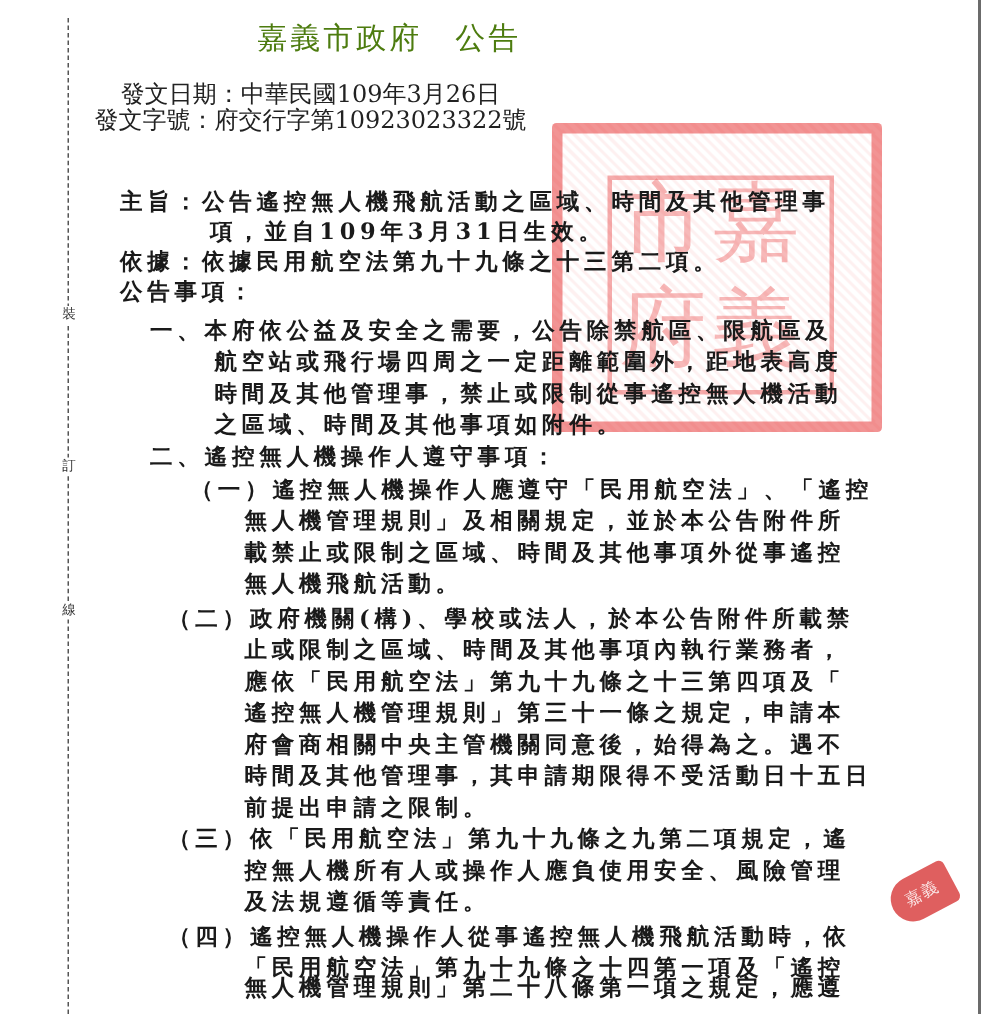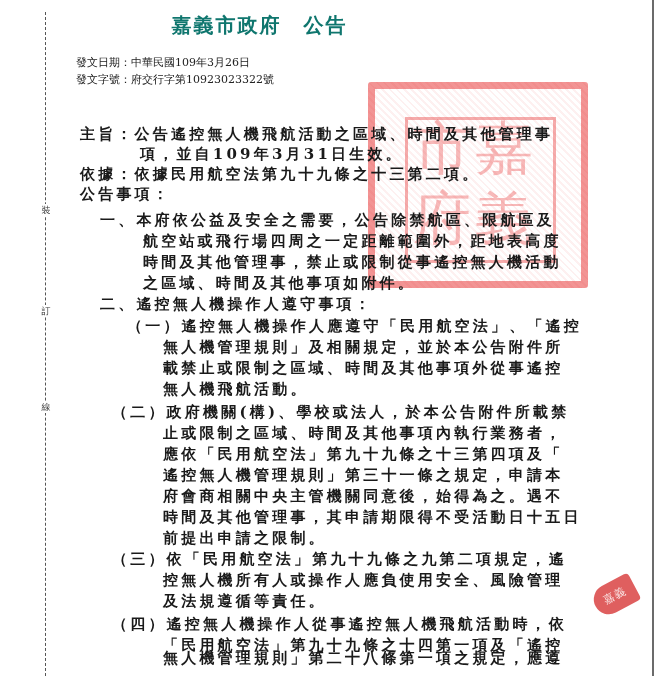--- a/index.html
+++ b/index.html
@@ -14,26 +14,26 @@
     .binding-line {
       position: absolute; left: 45px; top: 12px; width: 0; height: 664px;
       border-left: 1.5px dashed #555;
     }
     .binding-char {
       position: absolute; left: 38px; width: 16px; text-align: center;
       font-size: 9px; background: #fff; color: #333; line-height: 12px;
     }
     .title {
       position: absolute; left: 0; width: 519px; top: 12px; text-align: center;
-      font-size: 20px; letter-spacing: 2px; color: #0f766e; font-weight: bold;
+      font-size: 20px; letter-spacing: 2px; color: #4d7c0f;
     }
     .title span.gap { display: inline-block; width: 22px; }
     .meta {
-      position: absolute; left: 76px; top: 55px;
-      font-size: 11px; line-height: 16.5px; color: #222;
+      position: absolute; left: 63px; top: 55px;
+      font-size: 16px; line-height: 16.5px; color: #222; text-align: center;
     }
     .meta .row { white-space: nowrap; }
     .body-text {
       position: absolute; left: 0; top: 0;
       font-size: 15px; color: #1a1a1a; letter-spacing: 3.2px;
     }
     .line { position: absolute; white-space: nowrap; line-height: 20px; font-weight: bold; }
 
     
     .big-stamp {

